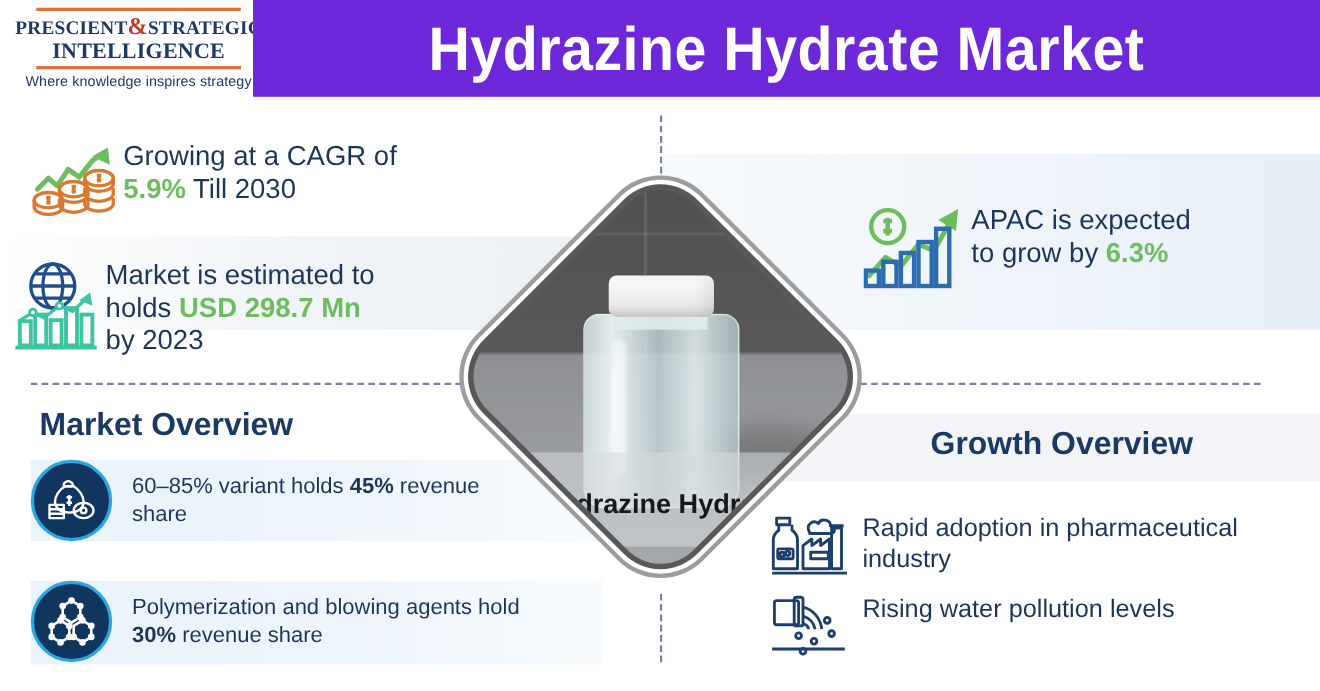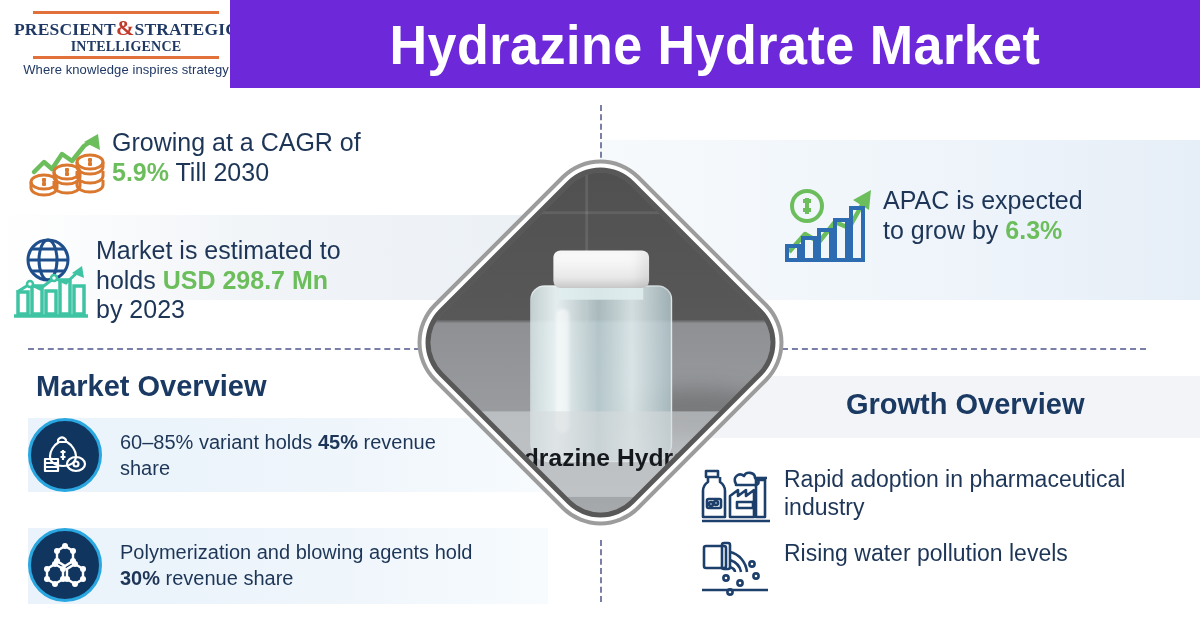--- a/index.html
+++ b/index.html
@@ -52,21 +52,21 @@
     white-space:nowrap;
   }
 
   
   .logo { position:absolute; left:0; top:0; width:252px; height:88px;
           display:flex; flex-direction:column; align-items:center; justify-content:center; }
   .logo-rule { width:186px; height:3px; background:#e2703a; }
   .logo-l1 { font-family:"Liberation Serif", serif; font-size:17.5px; font-weight:700;
              color:#1f3864; letter-spacing:.2px; line-height:1.05; margin:2px 0 0; white-space:nowrap;}
   .logo-amp { color:#c0392b; font-size:22px; font-weight:700; font-family:"Liberation Serif",serif; }
-  .logo-l2 { font-family:"Liberation Serif", serif; font-size:14px; font-weight:700;
+  .logo-l2 { font-family:"Liberation Serif", serif; font-size:20px; font-weight:700;
              color:#1f3864; letter-spacing:.2px; line-height:1.1; margin-bottom:2px;}
   .logo-tag { font-family:"Liberation Sans", sans-serif; font-size:13px; color:#1f3864;
               letter-spacing:.1px; margin-top:3px; white-space:nowrap; }
 
   
   .dash-h { position:absolute; height:0; border-top:2px dashed #7a7fa8; }
   .dash-v { position:absolute; width:0; border-left:2px dashed #7a7fa8; }
   #dash-h-left  { left:28px;  top:348px; width:392px; }
   #dash-h-right { left:782px; top:348px; width:364px; }
   #dash-v-top    { left:600px; top:105px; height:62px; }

